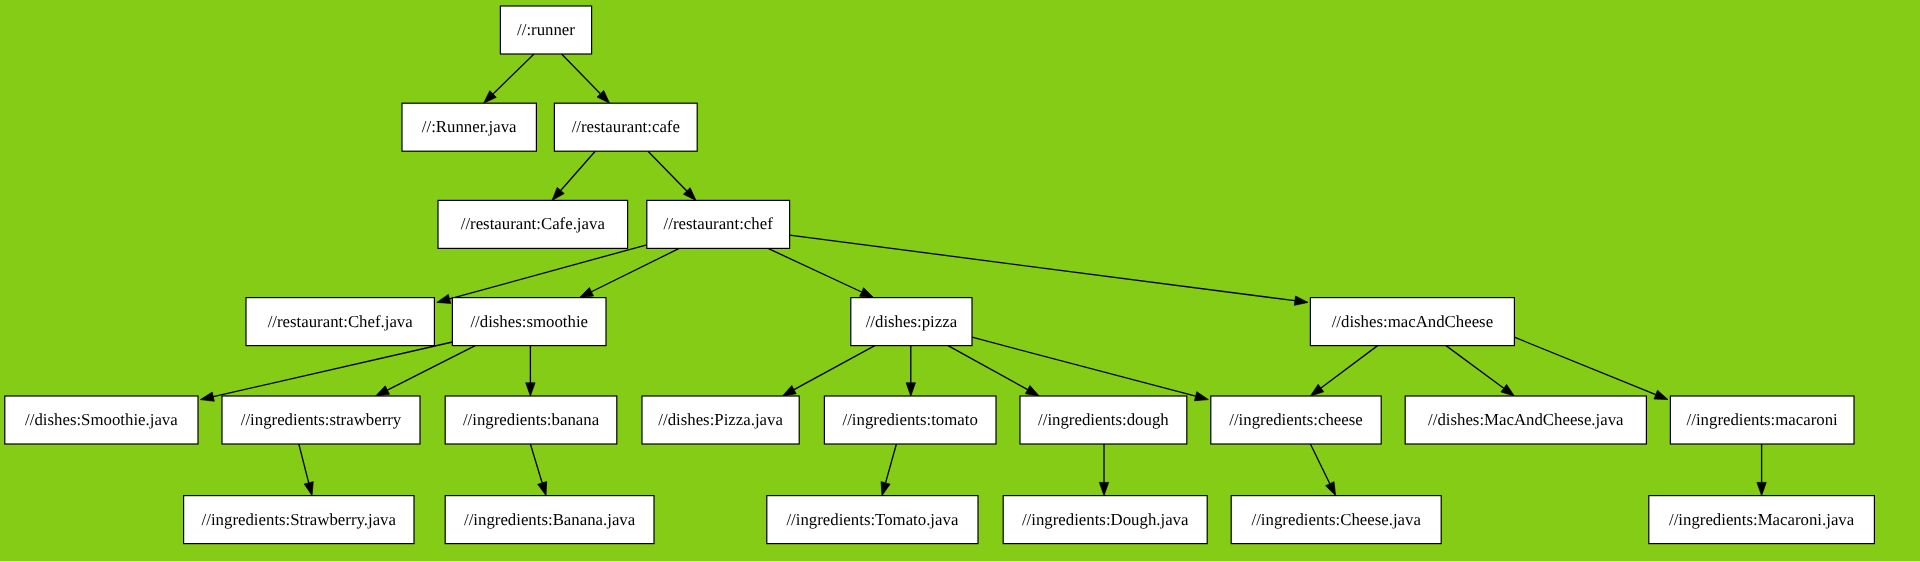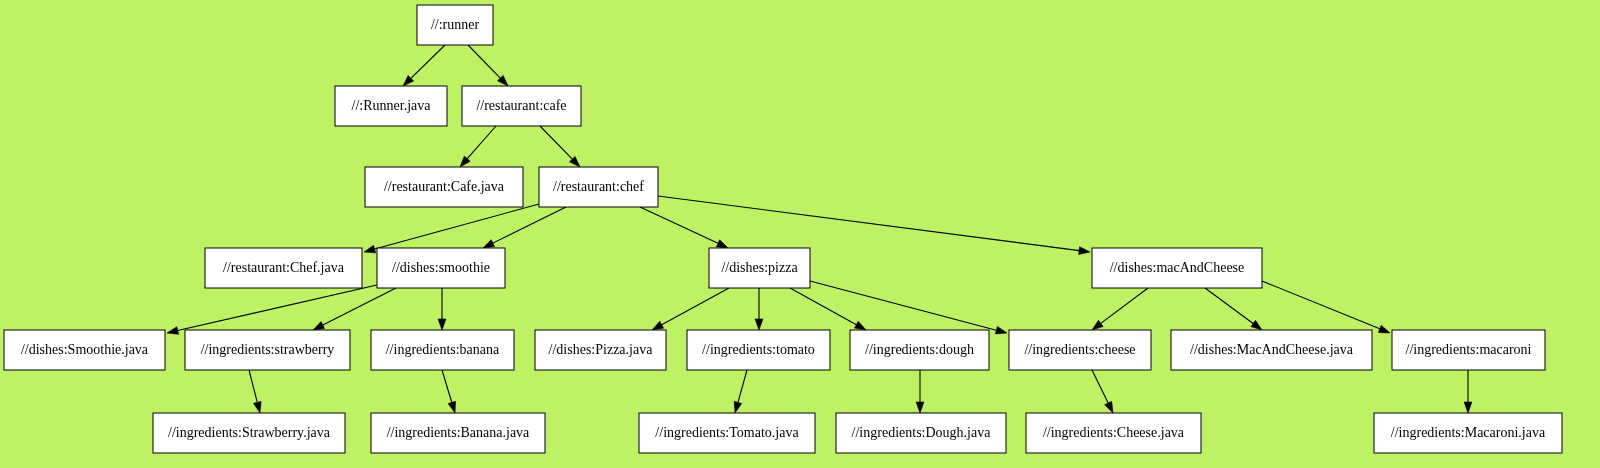--- a/index.html
+++ b/index.html
@@ -4,21 +4,21 @@
 <style>
   html, body {
     margin: 0;
     padding: 0;
     background: #ffffff;
   }
   #graph-root {
     position: relative;
     width: 1600px;
     height: 468px;
-    background: #bef264;
+    background: #84cc16;
     font-family: "Liberation Serif", "DejaVu Serif", serif;
     overflow: hidden;
   }
   svg#graph-canvas {
     position: absolute;
     top: 0;
     left: 0;
     width: 1600px;
     height: 468px;
     display: block;

